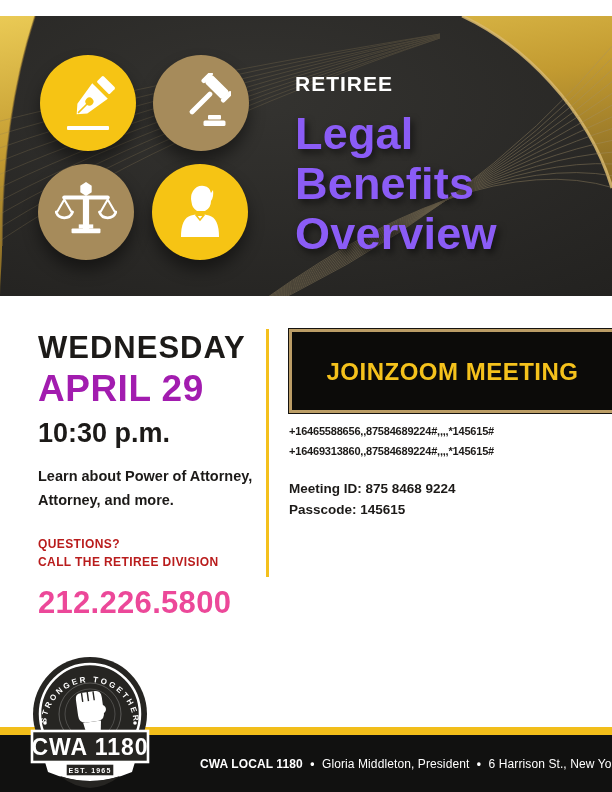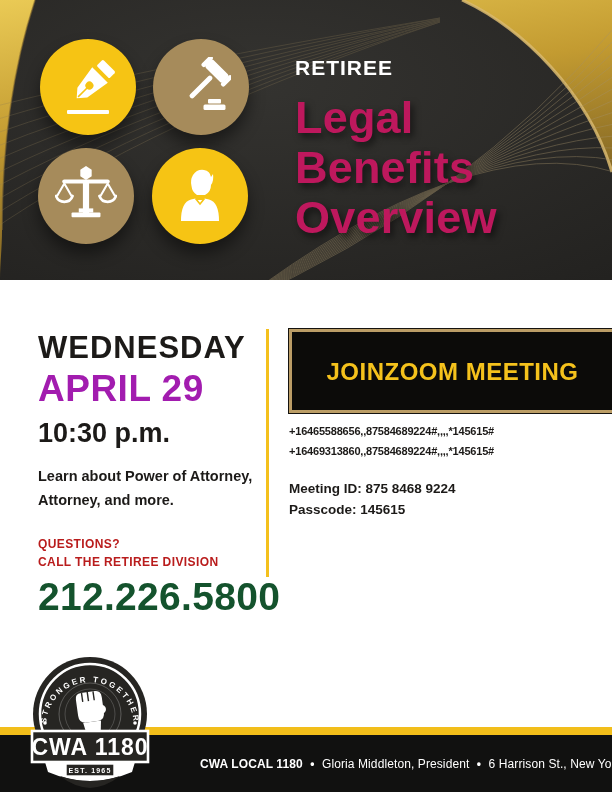--- a/index.html
+++ b/index.html
@@ -2,43 +2,43 @@
 <html><head>
 <meta charset="utf-8">
 <style>
   html,body{margin:0;padding:0;background:#888;}
   .page{
     position:relative;width:612px;height:792px;margin:0 auto;
     background:#ffffff;overflow:hidden;
     font-family:"Liberation Sans", sans-serif;
   }
   
-  .header{position:absolute;left:0;top:0;width:584px;height:280px;}
+  .header{position:absolute;left:0;top:16px;width:584px;height:280px;}
   .header-bg{position:absolute;left:0;top:0;}
   .icon-circle{
     position:absolute;width:96px;height:96px;border-radius:50%;
     display:flex;align-items:center;justify-content:center;
     box-shadow:0 10px 16px rgba(0,0,0,.45);
   }
   .circle-yellow{background:#F6C414;}
   .circle-tan{background:#A68B5B;}
   .header-textblock{position:absolute;left:295px;top:56px;}
   .eyebrow{color:#ffffff;font-size:21px;font-weight:700;letter-spacing:1px;margin-bottom:13px;}
-  .big-title{color:#be185d;font-size:45px;font-weight:700;line-height:50px;letter-spacing:.2px;
+  .big-title{color:#8b5cf6;font-size:45px;font-weight:700;line-height:50px;letter-spacing:.2px;
     text-shadow:3px 4px 7px rgba(0,0,0,.55);}
   
   .divider{position:absolute;left:266px;top:329px;width:3px;height:248px;background:#F4C01D;}
   .left-col{position:absolute;left:38px;top:331px;width:225px;color:#1c1a18;}
   .day{font-size:31px;font-weight:700;letter-spacing:1px;line-height:34px;}
   .date{font-size:37px;font-weight:700;letter-spacing:.5px;line-height:42px;color:#a21caf;margin-top:3px;}
   .time{font-size:27px;font-weight:700;line-height:32px;margin-top:7px;}
   .desc{font-size:14.5px;font-weight:700;line-height:24px;margin-top:15px;width:215px;}
   .gold-small{font-size:12px;font-weight:700;letter-spacing:.4px;line-height:18px;color:#b91c1c;}
   .q-block{margin-top:23px;}
-  .phone-big{font-size:39px;font-weight:700;color:#14532d;line-height:36px;margin-top:8px;letter-spacing:.3px;}
+  .phone-big{font-size:31px;font-weight:700;color:#ec4899;line-height:36px;margin-top:14px;letter-spacing:.3px;}
   .right-col{position:absolute;left:289px;top:329px;width:288px;color:#1c1a18;}
   .join-btn{
     width:327px;height:84px;box-sizing:border-box;background:#0c0b09;
     border:3px solid #BB9D66;box-shadow:0 0 0 1px #15130f;
     display:flex;flex-direction:row;align-items:center;justify-content:center;
     cursor:pointer;
   }
   .join-btn div{color:#F5C21C;font-size:24px;font-weight:700;letter-spacing:.5px;line-height:31px;}
   .onetap-label{font-size:17px;font-weight:700;margin-top:42px;}
   .onetap-numbers{margin-top:8px;}

